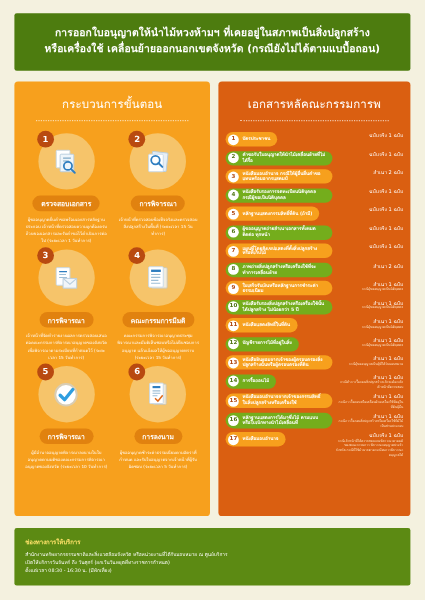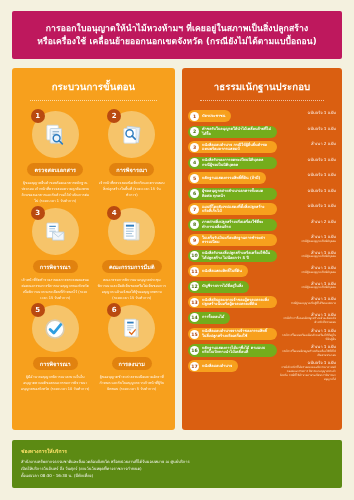--- a/index.html
+++ b/index.html
@@ -7,37 +7,37 @@
     width:354px;height:500px;
     background:#f4f1df;
     font-family:"DejaVu Sans","Liberation Sans",sans-serif;
     overflow:hidden;
   }
   .page{position:relative;width:354px;height:500px;box-sizing:border-box;}
 
   
   .header{
     position:absolute;left:12px;top:11px;width:330px;height:48px;
-    background:#be185d;border-radius:2px;
+    background:#4d7c0f;border-radius:2px;
     display:flex;align-items:center;justify-content:center;
     padding:4px 8px;box-sizing:border-box;
   }
   .header-title{
     color:#ffffff;font-size:8.6px;line-height:1.5;font-weight:bold;
     text-align:center;letter-spacing:.1px;
   }
 
   
   .columns{position:absolute;left:12px;top:68px;width:330px;height:362px;}
   .panel{position:absolute;top:0;border-radius:3px;box-sizing:border-box;}
   .panel-left{left:0;width:163px;height:362px;background:#f7a01d;}
   .panel-right{left:170px;width:160px;height:362px;background:#da5f11;}
 
   .panel-head{padding:11px 8px 0;text-align:center;}
-  .panel-title{color:#ffffff;font-size:9.6px;font-weight:bold;letter-spacing:.1px;}
+  .panel-title{color:#ffffff;font-size:9.6px;font-weight:normal;letter-spacing:.1px;}
   .dotline{
     margin:6px 10px 0;height:0;
     border-top:1px dotted rgba(255,255,255,.62);
   }
 
   
   .steps{
     margin-top:10px;padding:0 6px;
     display:grid;grid-template-columns:1fr 1fr;gap:4px 2px;
   }
@@ -211,21 +211,21 @@
               </div>
             </div>
             <div class="step-label">การลงนาม</div>
             <div class="step-desc">ผู้ขออนุญาตชำระค่าธรรมเนียมตามอัตราที่กำหนด และรับใบอนุญาตจากเจ้าหน้าที่ผู้รับผิดชอบ (ระยะเวลา 5 วันทำการ)</div>
           </div>
         </div>
     </div>
 
     <div class="panel panel-right">
       <div class="panel-head">
-        <div class="panel-title">าธรรมเนักฐานประกอบ</div>
+        <div class="panel-title">เอกสารหลัคณะกรรมการพ</div>
         <div class="dotline"></div>
       </div>
       <div class="doclist" id="doc-list">
           <div class="docrow">
             <div class="pill orange">
               <div class="pill-num">1</div>
               <div class="pill-text">บัตรประชาชน</div>
             </div>
             <div class="qty">
               <div class="qty-main">ฉบับจริง 1 ฉบับ</div>

